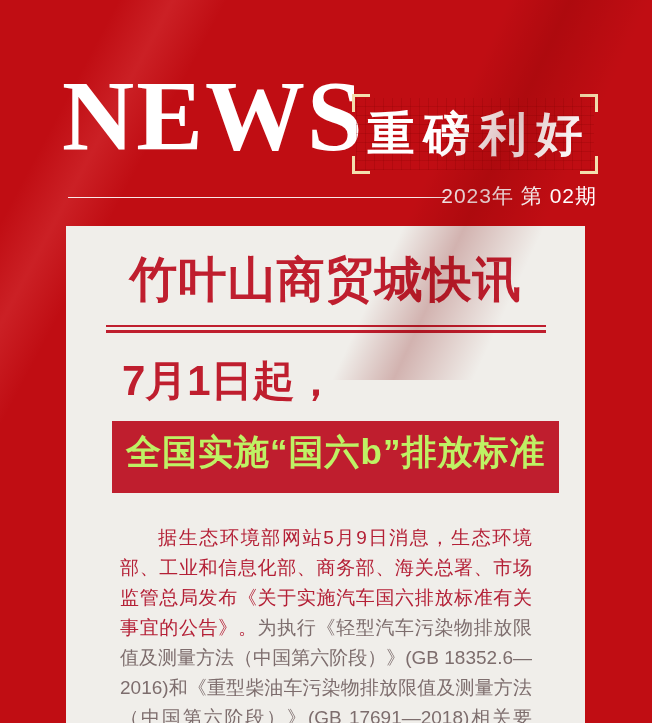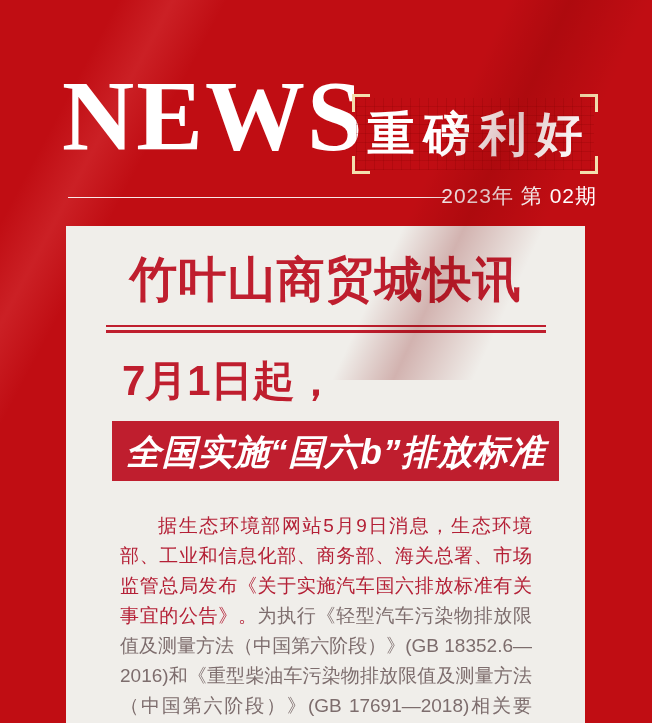--- a/index.html
+++ b/index.html
@@ -75,23 +75,23 @@
   .title-underline { width:440px; margin:13px auto 0; }
   .title-underline .thin  { height:2px; background:#bf1e2e; }
   .title-underline .thick { height:3px; background:#bf1e2e; margin-top:3px; }
 
   .date-line {
     margin:20px 0 0 56px;
     font-size:42px; font-weight:800; color:#bf1e2e; white-space:nowrap;
   }
   .banner {
     margin:12px 0 0 46px; width:fit-content;
-    background:#bf1e2e; color:#ffffff;
+    background:#bf1e2e; color:#bef264;
     font-size:35px; font-weight:800; letter-spacing:1px;
-    padding:8px 14px 5px; white-space:nowrap;font-style:italic;
+    padding:8px 14px 17px; white-space:nowrap;
   }
 
   .body-text {
     margin:30px 53px 0 54px;
     font-size:19px; line-height:30px; text-align:justify;
     color:#7d6d6d;
   }
   .body-text p { margin:0; text-indent:2em; }
   .lead { color:#b42036; font-weight:normal; }
 </style>

